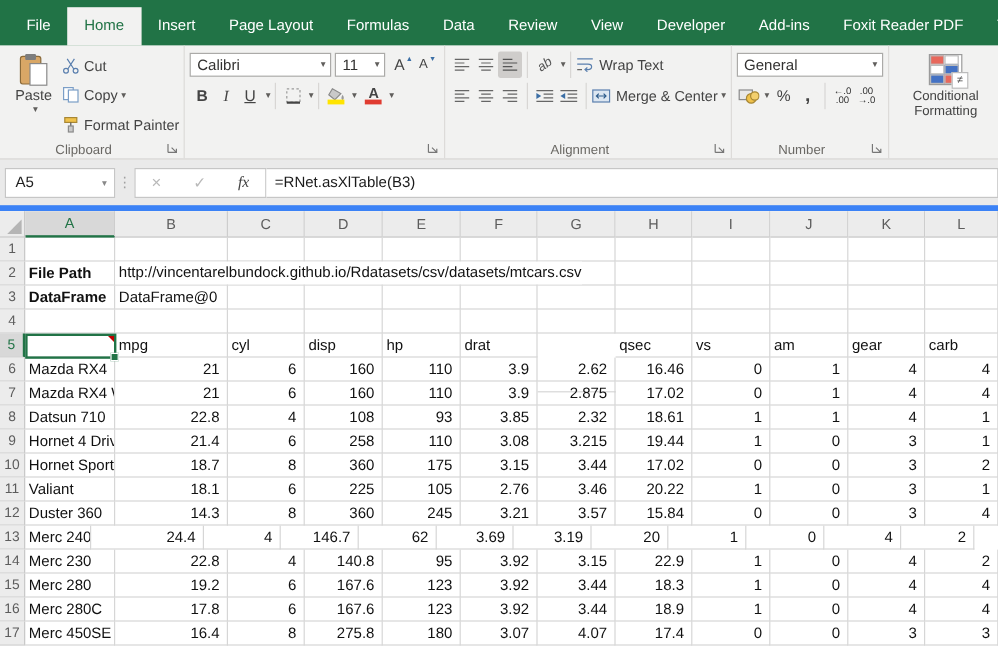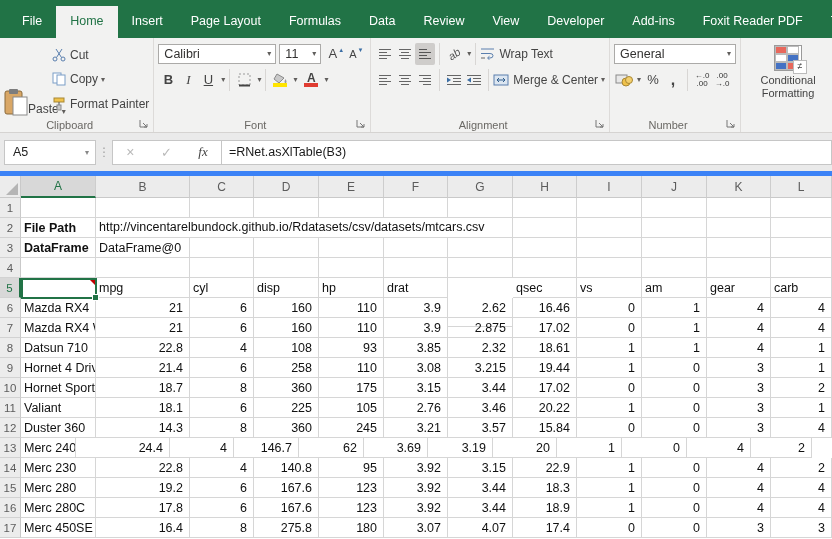--- a/index.html
+++ b/index.html
@@ -23,21 +23,21 @@
   .combo{background:#fff;border:1px solid #abaaa8;height:20px;display:flex;align-items:center;
          font-size:12.5px;color:#323130;padding-left:5px;box-sizing:border-box}
   .combo .drop{margin-left:auto;margin-right:4px}
   .bold-g{font-weight:bold;font-size:13px}
   .ital-g{font-style:italic;font-family:"Liberation Serif",serif;font-size:13px}
   .und-g{text-decoration:underline;font-size:13px}
   .colorbar{display:block;width:14px;height:4px;margin-top:-1px}
   .stackbtn{display:flex;flex-direction:column;align-items:center;line-height:10px}
   .dec-ico{font-size:8px;line-height:8px;color:#333;text-align:center}
   
-  .paste-btn{width:48px;display:flex;flex-direction:row;align-items:flex-end;padding-top:3px}
+  .paste-btn{width:48px;display:flex;flex-direction:column;align-items:center;padding-top:3px}
   .clip-col{display:flex;flex-direction:column;justify-content:flex-start;padding-top:2px}
   .clip-col .btnrow{height:25px}
   
   .cf-btn{display:flex;flex-direction:column;align-items:center;padding-top:4px;width:86px}
   .cf-grid{width:26px;height:24px;display:grid;grid-template-columns:12px 12px;grid-template-rows:8px 8px 8px;
            border:1px solid #9a9a9a;position:relative;background:#fff}
   .cf-grid i{border:0.5px solid #bbb}
   .cf-ne{position:absolute;right:-6px;bottom:-4px;width:12px;height:12px;background:#fff;border:1px solid #777;
          font-size:9px;line-height:11px;text-align:center;font-style:normal}
   .cf-label{font-size:11px;color:#444;line-height:13px;text-align:center;white-space:nowrap}
@@ -200,21 +200,20 @@
           </span>
           <span class="colorbar" style="background:#ffe400"></span>
         </div>
         <span class="drop">▾</span>
         <div class="ibtn stackbtn" style="margin-left:4px">
           <span style="font-size:12px;font-weight:bold;line-height:11px;color:#444">A</span>
           <span class="colorbar" style="background:#e03c31"></span>
         </div>
         <span class="drop">▾</span>
       </div>
-      <div class="rgroup-label">Font</div>
       <span class="launcher">
         <svg width="10" height="10" viewBox="0 0 10 10" stroke="#777" fill="none">
             <path d="M1 1 v7 M1 8 h7 M4 4 l4 4 M8 5 v3 h-3"></path>
           </svg>
       </span>
     </div>
 
     <div class="rgroup" style="width:246px">
       <div class="btnrow" style="height:25px">
         <div class="ibtn">

